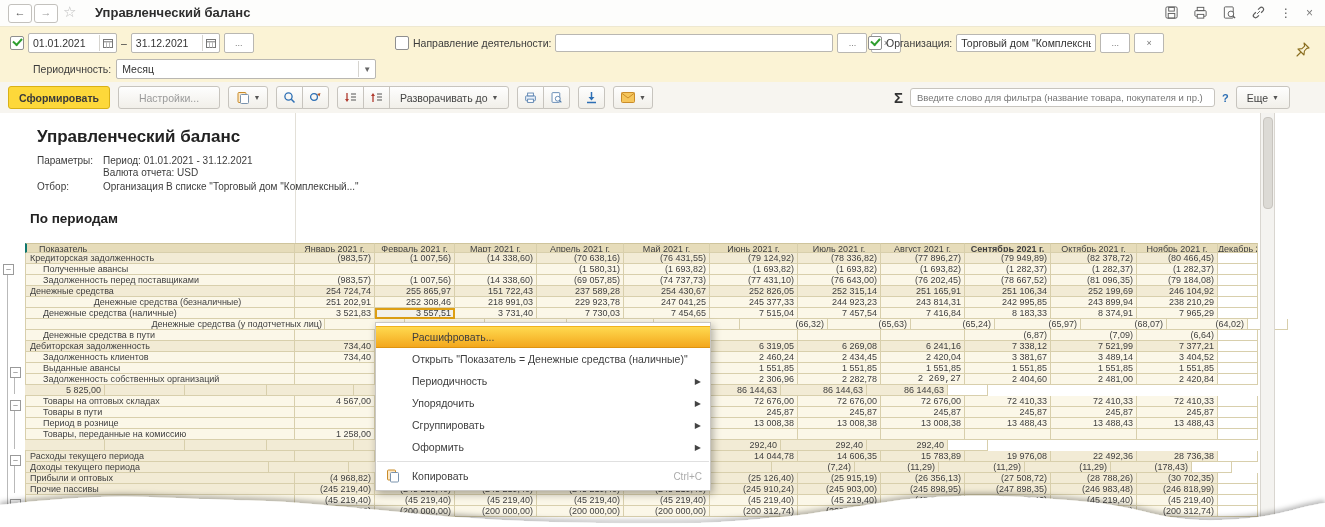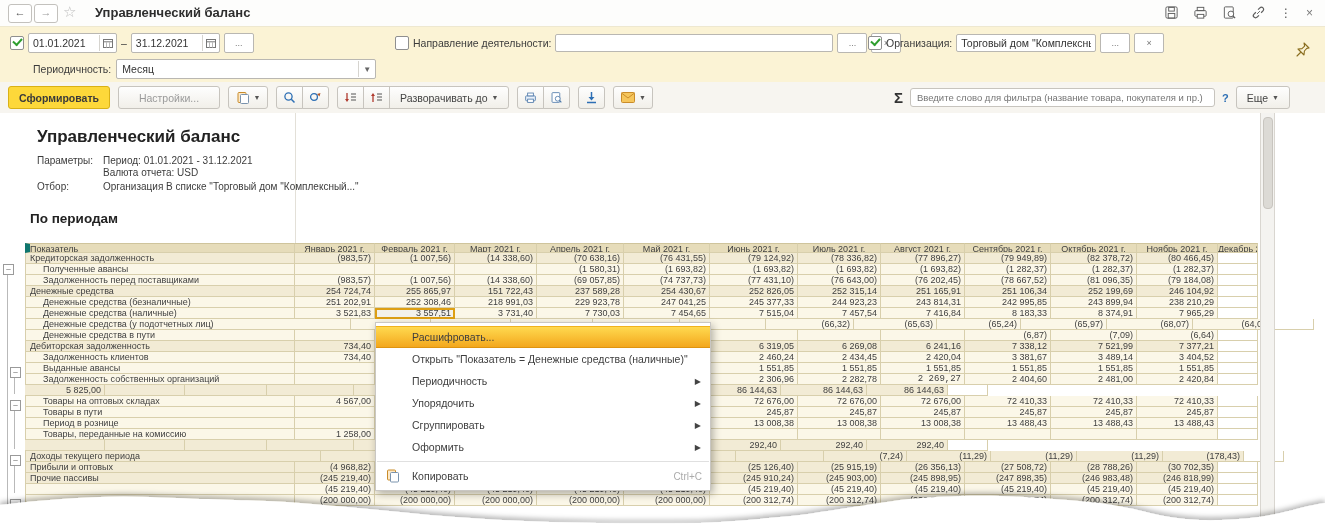--- a/index.html
+++ b/index.html
@@ -59,21 +59,21 @@
   .rtitle{position:absolute;left:37px;top:14px;font-size:17px;font-weight:bold;color:#222;}
   .ptext{position:absolute;font-size:10px;color:#3c3c3c;white-space:nowrap;}
   .section{position:absolute;left:30px;top:98px;font-size:13.5px;font-weight:bold;color:#222;}
   .vline-col{position:absolute;left:295px;top:0;width:1px;height:130px;background:#e3e0d8;}
   
   .rt{position:absolute;left:25px;top:130px;}
   .rt .hrow,.rt .drow{display:flex;}
   .rt .cell{box-sizing:border-box;border-right:1px solid #d8cfac;border-bottom:1px solid #d8cfac;
             font-size:9px;white-space:nowrap;overflow:hidden;color:#3f3f3f;}
   .rt .hcell{background:#e6dcba;height:10px;line-height:10px;text-align:center;border-top:1px solid #cfc49c;}
-  .rt .hcell.first{text-align:left;padding-left:0;border-left:5px solid #0f766e;}
+  .rt .hcell.first{text-align:left;padding-left:12px;border-left:2px solid #0f766e;}
   .rt .dcell{height:11px;line-height:11px;text-align:right;padding-right:3px;background:#fbf7e8;}
   .rt .labelcell{text-align:left;padding-left:4px;padding-right:2px;border-left:1px solid #d8cfac;}
   .rt .lvl2 .labelcell{padding-left:17px;}
   .rt .g1 .dcell{background:#f2ebd5;}
   .rt .deccell{background:#fff !important;}
   .rt .sel{outline:2px solid #dd9f14;outline-offset:-2px;background:#f3f1ea !important;}
   
   .mbox{position:absolute;width:9px;height:9px;border:1px solid #9a9a9a;background:#fff;font-size:8px;line-height:7px;
         text-align:center;color:#555;z-index:3;}
   .mline{position:absolute;width:1px;background:#b9b9b9;z-index:2;}
@@ -302,21 +302,21 @@
         <div class="hrow">
           <div class="cell hcell first" style="width: 270px;">Показатель</div>
           <div class="cell hcell" style="width: 80px;">Январь 2021 г.</div>
           <div class="cell hcell" style="width: 80px;">Февраль 2021 г.</div>
           <div class="cell hcell" style="width: 82px;">Март 2021 г.</div>
           <div class="cell hcell" style="width: 87px;">Апрель 2021 г.</div>
           <div class="cell hcell" style="width: 86px;">Май 2021 г.</div>
           <div class="cell hcell" style="width: 88px;">Июнь 2021 г.</div>
           <div class="cell hcell" style="width: 83px;">Июль 2021 г.</div>
           <div class="cell hcell" style="width: 84px;">Август 2021 г.</div>
-          <div class="cell hcell" style="width: 86px;">Сентябрь 2021 г.</div>
+          <div class="cell hcell" style="width: 86px; font-weight: bold;">Сентябрь 2021 г.</div>
           <div class="cell hcell" style="width: 86px;">Октябрь 2021 г.</div>
           <div class="cell hcell" style="width: 81px;">Ноябрь 2021 г.</div>
           <div class="cell hcell" style="width: 40px;">Декабрь 2021 г.</div>
         </div>
         <div class="drow g1">
           <div class="cell dcell labelcell" style="width: 270px;">Кредиторская задолженность</div>
           <div class="cell dcell" style="width: 80px;">(983,57)</div>
           <div class="cell dcell" style="width: 80px;">(1 007,56)</div>
           <div class="cell dcell" style="width: 82px;">(14 338,60)</div>
           <div class="cell dcell" style="width: 87px;">(70 638,16)</div>
@@ -368,21 +368,21 @@
           <div class="cell dcell" style="width: 86px;">254 430,67</div>
           <div class="cell dcell" style="width: 88px;">252 826,05</div>
           <div class="cell dcell" style="width: 83px;">252 315,14</div>
           <div class="cell dcell" style="width: 84px;">251 165,91</div>
           <div class="cell dcell" style="width: 86px;">251 106,34</div>
           <div class="cell dcell" style="width: 86px;">252 199,69</div>
           <div class="cell dcell" style="width: 81px;">246 104,92</div>
           <div class="cell dcell deccell" style="width: 40px;"></div>
         </div>
         <div class="drow lvl2">
-          <div class="cell dcell labelcell" style="width: 270px;">Денежные средства (безналичные)</div>
+          <div class="cell dcell labelcell" style="width: 270px; text-align: center;">Денежные средства (безналичные)</div>
           <div class="cell dcell" style="width: 80px;">251 202,91</div>
           <div class="cell dcell" style="width: 80px;">252 308,46</div>
           <div class="cell dcell" style="width: 82px;">218 991,03</div>
           <div class="cell dcell" style="width: 87px;">229 923,78</div>
           <div class="cell dcell" style="width: 86px;">247 041,25</div>
           <div class="cell dcell" style="width: 88px;">245 377,33</div>
           <div class="cell dcell" style="width: 83px;">244 923,23</div>
           <div class="cell dcell" style="width: 84px;">243 814,31</div>
           <div class="cell dcell" style="width: 86px;">242 995,85</div>
           <div class="cell dcell" style="width: 86px;">243 899,94</div>
@@ -398,21 +398,21 @@
           <div class="cell dcell" style="width: 86px;">7 454,65</div>
           <div class="cell dcell" style="width: 88px;">7 515,04</div>
           <div class="cell dcell" style="width: 83px;">7 457,54</div>
           <div class="cell dcell" style="width: 84px;">7 416,84</div>
           <div class="cell dcell" style="width: 86px;">8 183,33</div>
           <div class="cell dcell" style="width: 86px;">8 374,91</div>
           <div class="cell dcell" style="width: 81px;">7 965,29</div>
           <div class="cell dcell deccell" style="width: 40px;"></div>
         </div>
         <div class="drow lvl2">
-          <div class="cell dcell labelcell" style="width: 326px;">Денежные средства (у подотчетных лиц)</div>
+          <div class="cell dcell labelcell" style="width: 300px; text-align: right;">Денежные средства (у подотчетных лиц)</div>
           <div class="cell dcell" style="width: 80px;"></div>
           <div class="cell dcell" style="width: 80px;"></div>
           <div class="cell dcell" style="width: 82px;"></div>
           <div class="cell dcell" style="width: 87px;"></div>
           <div class="cell dcell" style="width: 86px;"></div>
           <div class="cell dcell" style="width: 88px;">(66,32)</div>
           <div class="cell dcell" style="width: 83px;">(65,63)</div>
           <div class="cell dcell" style="width: 84px;">(65,24)</div>
           <div class="cell dcell" style="width: 86px;">(65,97)</div>
           <div class="cell dcell" style="width: 86px;">(68,07)</div>
@@ -576,21 +576,36 @@
           <div class="cell dcell" style="width: 86px;"></div>
           <div class="cell dcell" style="width: 88px;">320,44</div>
           <div class="cell dcell" style="width: 83px;">320,44</div>
           <div class="cell dcell" style="width: 84px;">320,44</div>
           <div class="cell dcell" style="width: 86px;">292,40</div>
           <div class="cell dcell" style="width: 86px;">292,40</div>
           <div class="cell dcell" style="width: 81px;">292,40</div>
           <div class="cell dcell deccell" style="width: 40px;"></div>
         </div>
         <div class="drow g1">
-          <div class="cell dcell labelcell" style="width: 296px;">Доходы текущего периода</div>
+          <div class="cell dcell labelcell" style="width: 270px;">Расходы текущего периода</div>
+          <div class="cell dcell" style="width: 80px;"></div>
+          <div class="cell dcell" style="width: 80px;"></div>
+          <div class="cell dcell" style="width: 82px;"></div>
+          <div class="cell dcell" style="width: 87px;"></div>
+          <div class="cell dcell" style="width: 86px;"></div>
+          <div class="cell dcell" style="width: 88px;">14 044,78</div>
+          <div class="cell dcell" style="width: 83px;">14 606,35</div>
+          <div class="cell dcell" style="width: 84px;">15 783,89</div>
+          <div class="cell dcell" style="width: 86px;">19 976,08</div>
+          <div class="cell dcell" style="width: 86px;">22 492,36</div>
+          <div class="cell dcell" style="width: 81px;">28 736,38</div>
+          <div class="cell dcell deccell" style="width: 40px;"></div>
+        </div>
+        <div class="drow g1">
+          <div class="cell dcell labelcell" style="width: 244px;">Доходы текущего периода</div>
           <div class="cell dcell" style="width: 80px;"></div>
           <div class="cell dcell" style="width: 80px;"></div>
           <div class="cell dcell" style="width: 82px;"></div>
           <div class="cell dcell" style="width: 87px;"></div>
           <div class="cell dcell" style="width: 86px;"></div>
           <div class="cell dcell" style="width: 88px;"></div>
           <div class="cell dcell" style="width: 83px;">(7,24)</div>
           <div class="cell dcell" style="width: 84px;">(11,29)</div>
           <div class="cell dcell" style="width: 86px;">(11,29)</div>
           <div class="cell dcell" style="width: 86px;">(11,29)</div>

